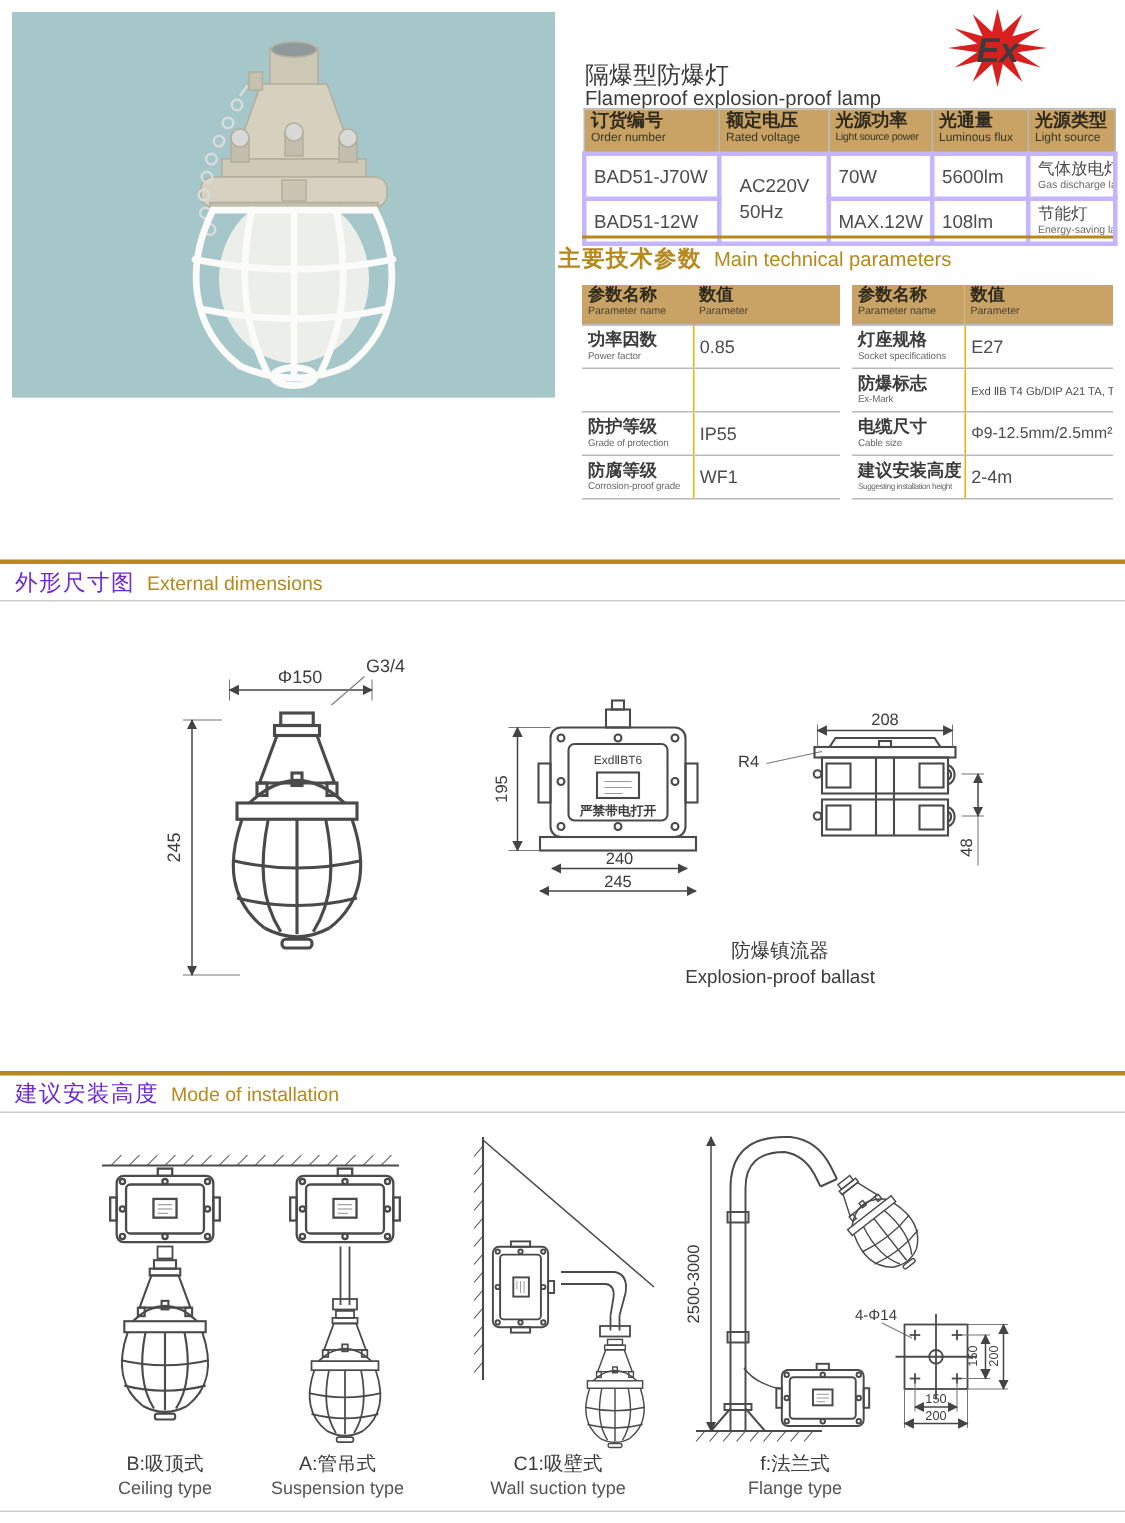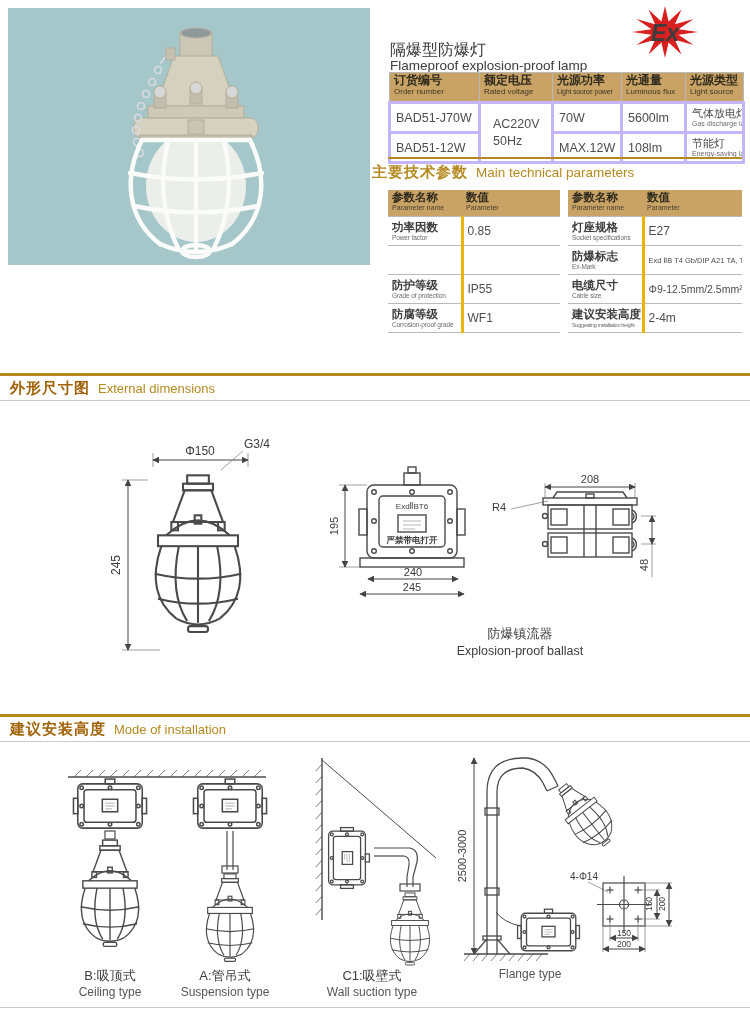--- a/index.html
+++ b/index.html
@@ -29,28 +29,28 @@
   .tech-head .h-cn{font-size:15px;font-weight:bold;color:#b5891e;letter-spacing:1px;}
   .tech-head .h-en{font-size:13.5px;color:#b5891e;margin-left:8px;}
   .ptable{position:absolute;top:190px;}
   .ptable th{background:#c9a365;border-bottom:1px solid #b9b9b9;padding:1px 4px;text-align:left;vertical-align:top;height:24px;}
   .ptable th .cn{font-size:11.5px;}
   .ptable th .en{font-size:7px;color:#4a4131;}
   .ptable td{border-bottom:1px solid #b9b9b9;padding:1px 4px;height:26px;vertical-align:middle;overflow:hidden;}
   .ptable td.name .cn{font-size:11.5px;color:#3c3c3c;}
   .ptable td.name .en{font-size:6.5px;color:#6a6a6a;letter-spacing:-.1px;}
   .ptable td.name .en.xs{font-size:5.5px;letter-spacing:-.3px;}
-  .ptable td.val{border-left:3px solid #eab308;font-size:12px;color:#4d4d4d;white-space:nowrap;margin-left:44px;}
+  .ptable td.val{border-left:1px solid #eab308;font-size:12px;color:#4d4d4d;white-space:nowrap;margin-left:44px;}
   .ptable td.val.v-sm{font-size:7.5px;}
   .ptable td.val.v-md{font-size:10.5px;}
   
   .rule-gold{left:0;top:373px;width:750px;height:3px;background:#b5891e;}
   .rule-gold2{left:0;top:714px;width:750px;height:3px;background:#b5891e;}
   .sec-head{white-space:nowrap;}
-  .sec-head .h-cn{font-size:15px;font-weight:bold;color:#a16207;letter-spacing:1px;}
+  .sec-head .h-cn{font-size:15px;font-weight:normal;color:#6d28d9;letter-spacing:1px;}
   .sec-head .h-en{font-size:13px;color:#b5891e;margin-left:8px;}
   .rule-thin{height:1px;background:#cccccc;left:0;width:750px;}
   
   svg text{font-family:"Liberation Sans","DejaVu Sans",sans-serif;fill:#3c3c3c;}
   .dline{stroke:#444;stroke-width:1;}
   .xline{stroke:#777;stroke-width:.7;}
   .draw{stroke:#4a4a4a;fill:none;}
   
   .cap{position:absolute;top:967px;width:170px;text-align:center;}
   .cap .c1{font-size:13px;color:#3c3c3c;}
@@ -586,17 +586,18 @@
   </div>
   <div class="cap" style="left:140px">
     <div class="c1">A:管吊式</div>
     <div class="c2">Suspension type</div>
   </div>
   <div class="cap" style="left:287px">
     <div class="c1">C1:吸壁式</div>
     <div class="c2">Wall suction type</div>
   </div>
   <div class="cap" style="left:445px">
+    <div class="c1">f:法兰式</div>
     <div class="c2">Flange type</div>
   </div>
 
   <div class="abs rule-bottom"></div>
 </div>
 
 </body></html>

